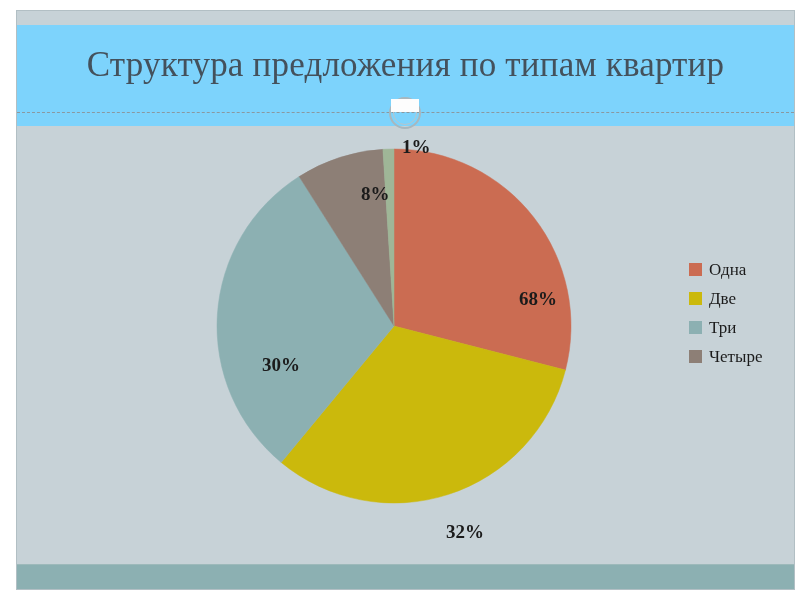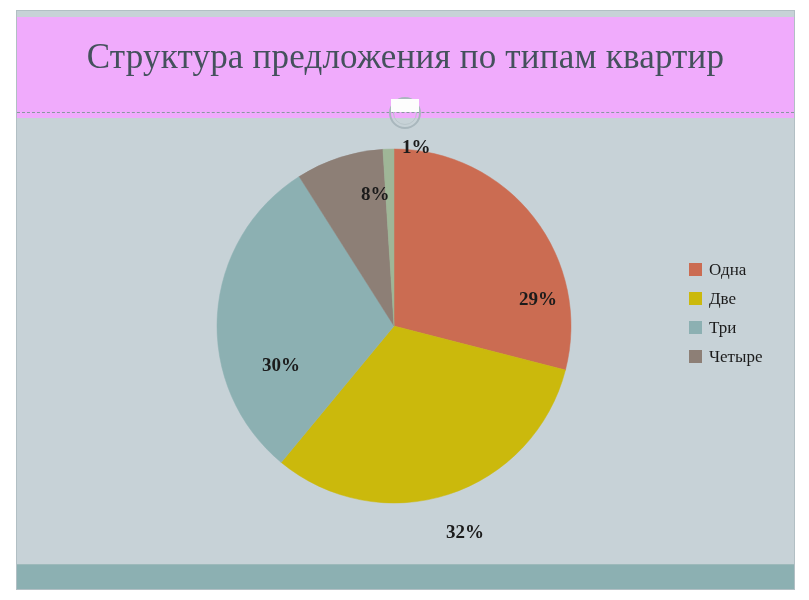--- a/index.html
+++ b/index.html
@@ -10,22 +10,22 @@
   }
   #slide{
     position:absolute;left:16px;top:10px;width:779px;height:580px;
     background:#c7d2d7;
     border:1px solid #b2bfc4;
     box-sizing:border-box;
     overflow:hidden;
   }
   
   #header{
-    position:absolute;left:0;top:6px;width:100%;height:101px;
-    background:#f0abfc;
+    position:absolute;left:0;top:14px;width:100%;height:101px;
+    background:#7dd3fc;
   }
   #title{
     position:absolute;left:0;right:0;top:20px;
     text-align:center;
     font-family:"Liberation Serif", serif;
     font-size:35px;
     font-weight:400;
     color:#44515c;
     letter-spacing:0.2px;
     white-space:nowrap;
@@ -111,21 +111,21 @@
       <svg id="pie-svg" width="360" height="360" viewBox="0 0 360 360">
         <g id="pie-slices">
             <path d="M 180 180 L 180.00 3.00 A 177 177 0 0 1 351.44 224.02 Z" fill="#cb6c52" stroke="#cb6c52" stroke-width="0.5"></path>
             <path d="M 180 180 L 351.44 224.02 A 177 177 0 0 1 67.18 316.38 Z" fill="#cbb90c" stroke="#cbb90c" stroke-width="0.5"></path>
             <path d="M 180 180 L 67.18 316.38 A 177 177 0 0 1 85.16 30.55 Z" fill="#8cb0b2" stroke="#8cb0b2" stroke-width="0.5"></path>
             <path d="M 180 180 L 85.16 30.55 A 177 177 0 0 1 168.89 3.35 Z" fill="#8d7f76" stroke="#8d7f76" stroke-width="0.5"></path>
             <path d="M 180 180 L 168.89 3.35 A 177 177 0 0 1 180.00 3.00 Z" fill="#9fb697" stroke="#9fb697" stroke-width="0.5"></path>
           </g>
       </svg>
       <div id="slice-labels">
-          <div class="slice-label" style="left: 305px; top: 142px;">29%</div>
+          <div class="slice-label" style="left: 305px; top: 142px;">68%</div>
           <div class="slice-label" style="left: 232px; top: 353px; margin-top: 22px;">32%</div>
           <div class="slice-label" style="left: 48px; top: 188px; margin-top: 20px;">30%</div>
           <div class="slice-label" style="left: 147px; top: 37px;">8%</div>
           <div class="slice-label" style="left: 188px; top: -10px;">1%</div>
         </div>
     </div>
 
     <div id="legend">
         <div class="legend-row">
           <span class="legend-swatch" style="background: rgb(203, 108, 82);"></span>

